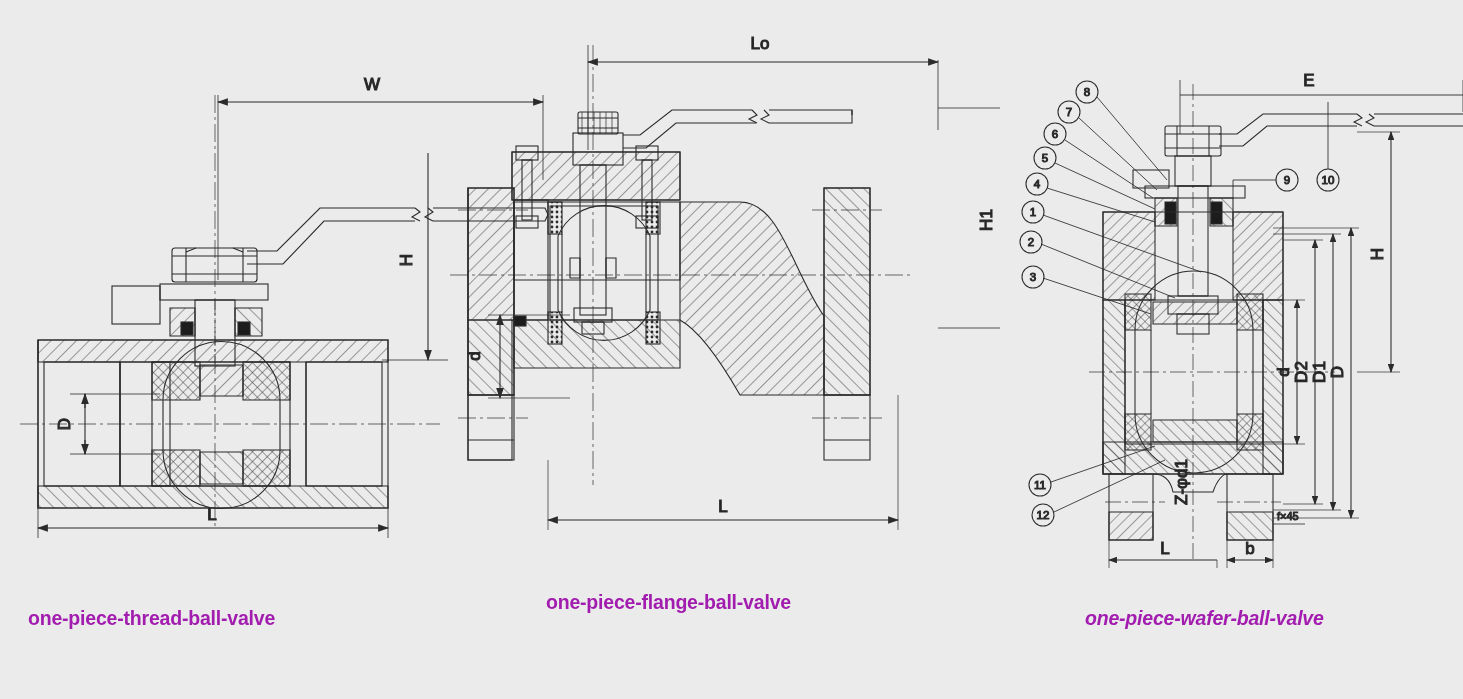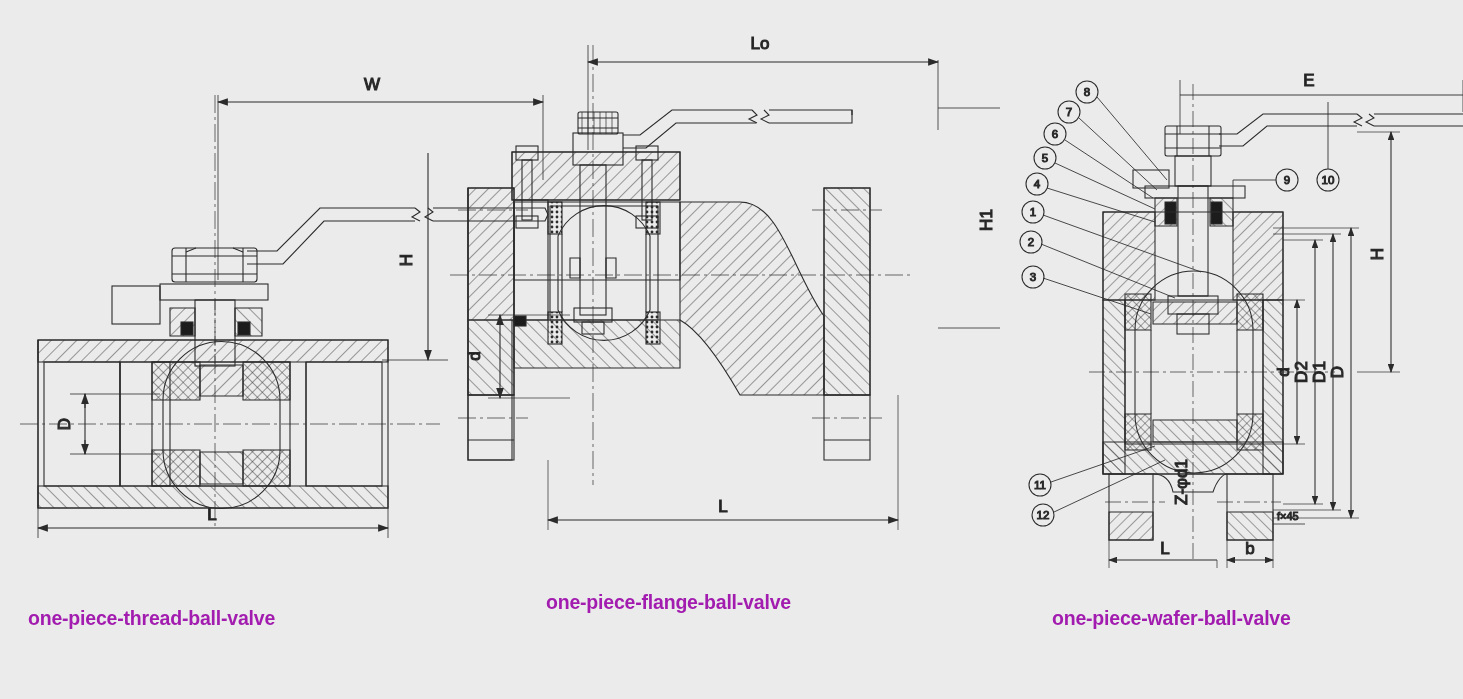--- a/index.html
+++ b/index.html
@@ -26,21 +26,21 @@
     position: absolute;
     font-family: "Liberation Sans", sans-serif;
     font-weight: bold;
     font-size: 19.5px;
     letter-spacing: -0.2px;
     color: #a21caf;
     white-space: nowrap;
   }
   #cap1 { left: 28px;  top: 607px; }
   #cap2 { left: 546px; top: 591px; }
-  #cap3 { left: 1052px; top: 607px; }
+  #cap3 { left: 1085px; top: 607px; font-style: italic; }
   svg { display: block; }
   .dim-label {
     font-family: "Liberation Sans", sans-serif;
     font-size: 17px;
     fill: #1c1c1c;
   }
   .bal-num {
     font-family: "Liberation Sans", sans-serif;
     font-size: 11.5px;
     fill: #1c1c1c;

